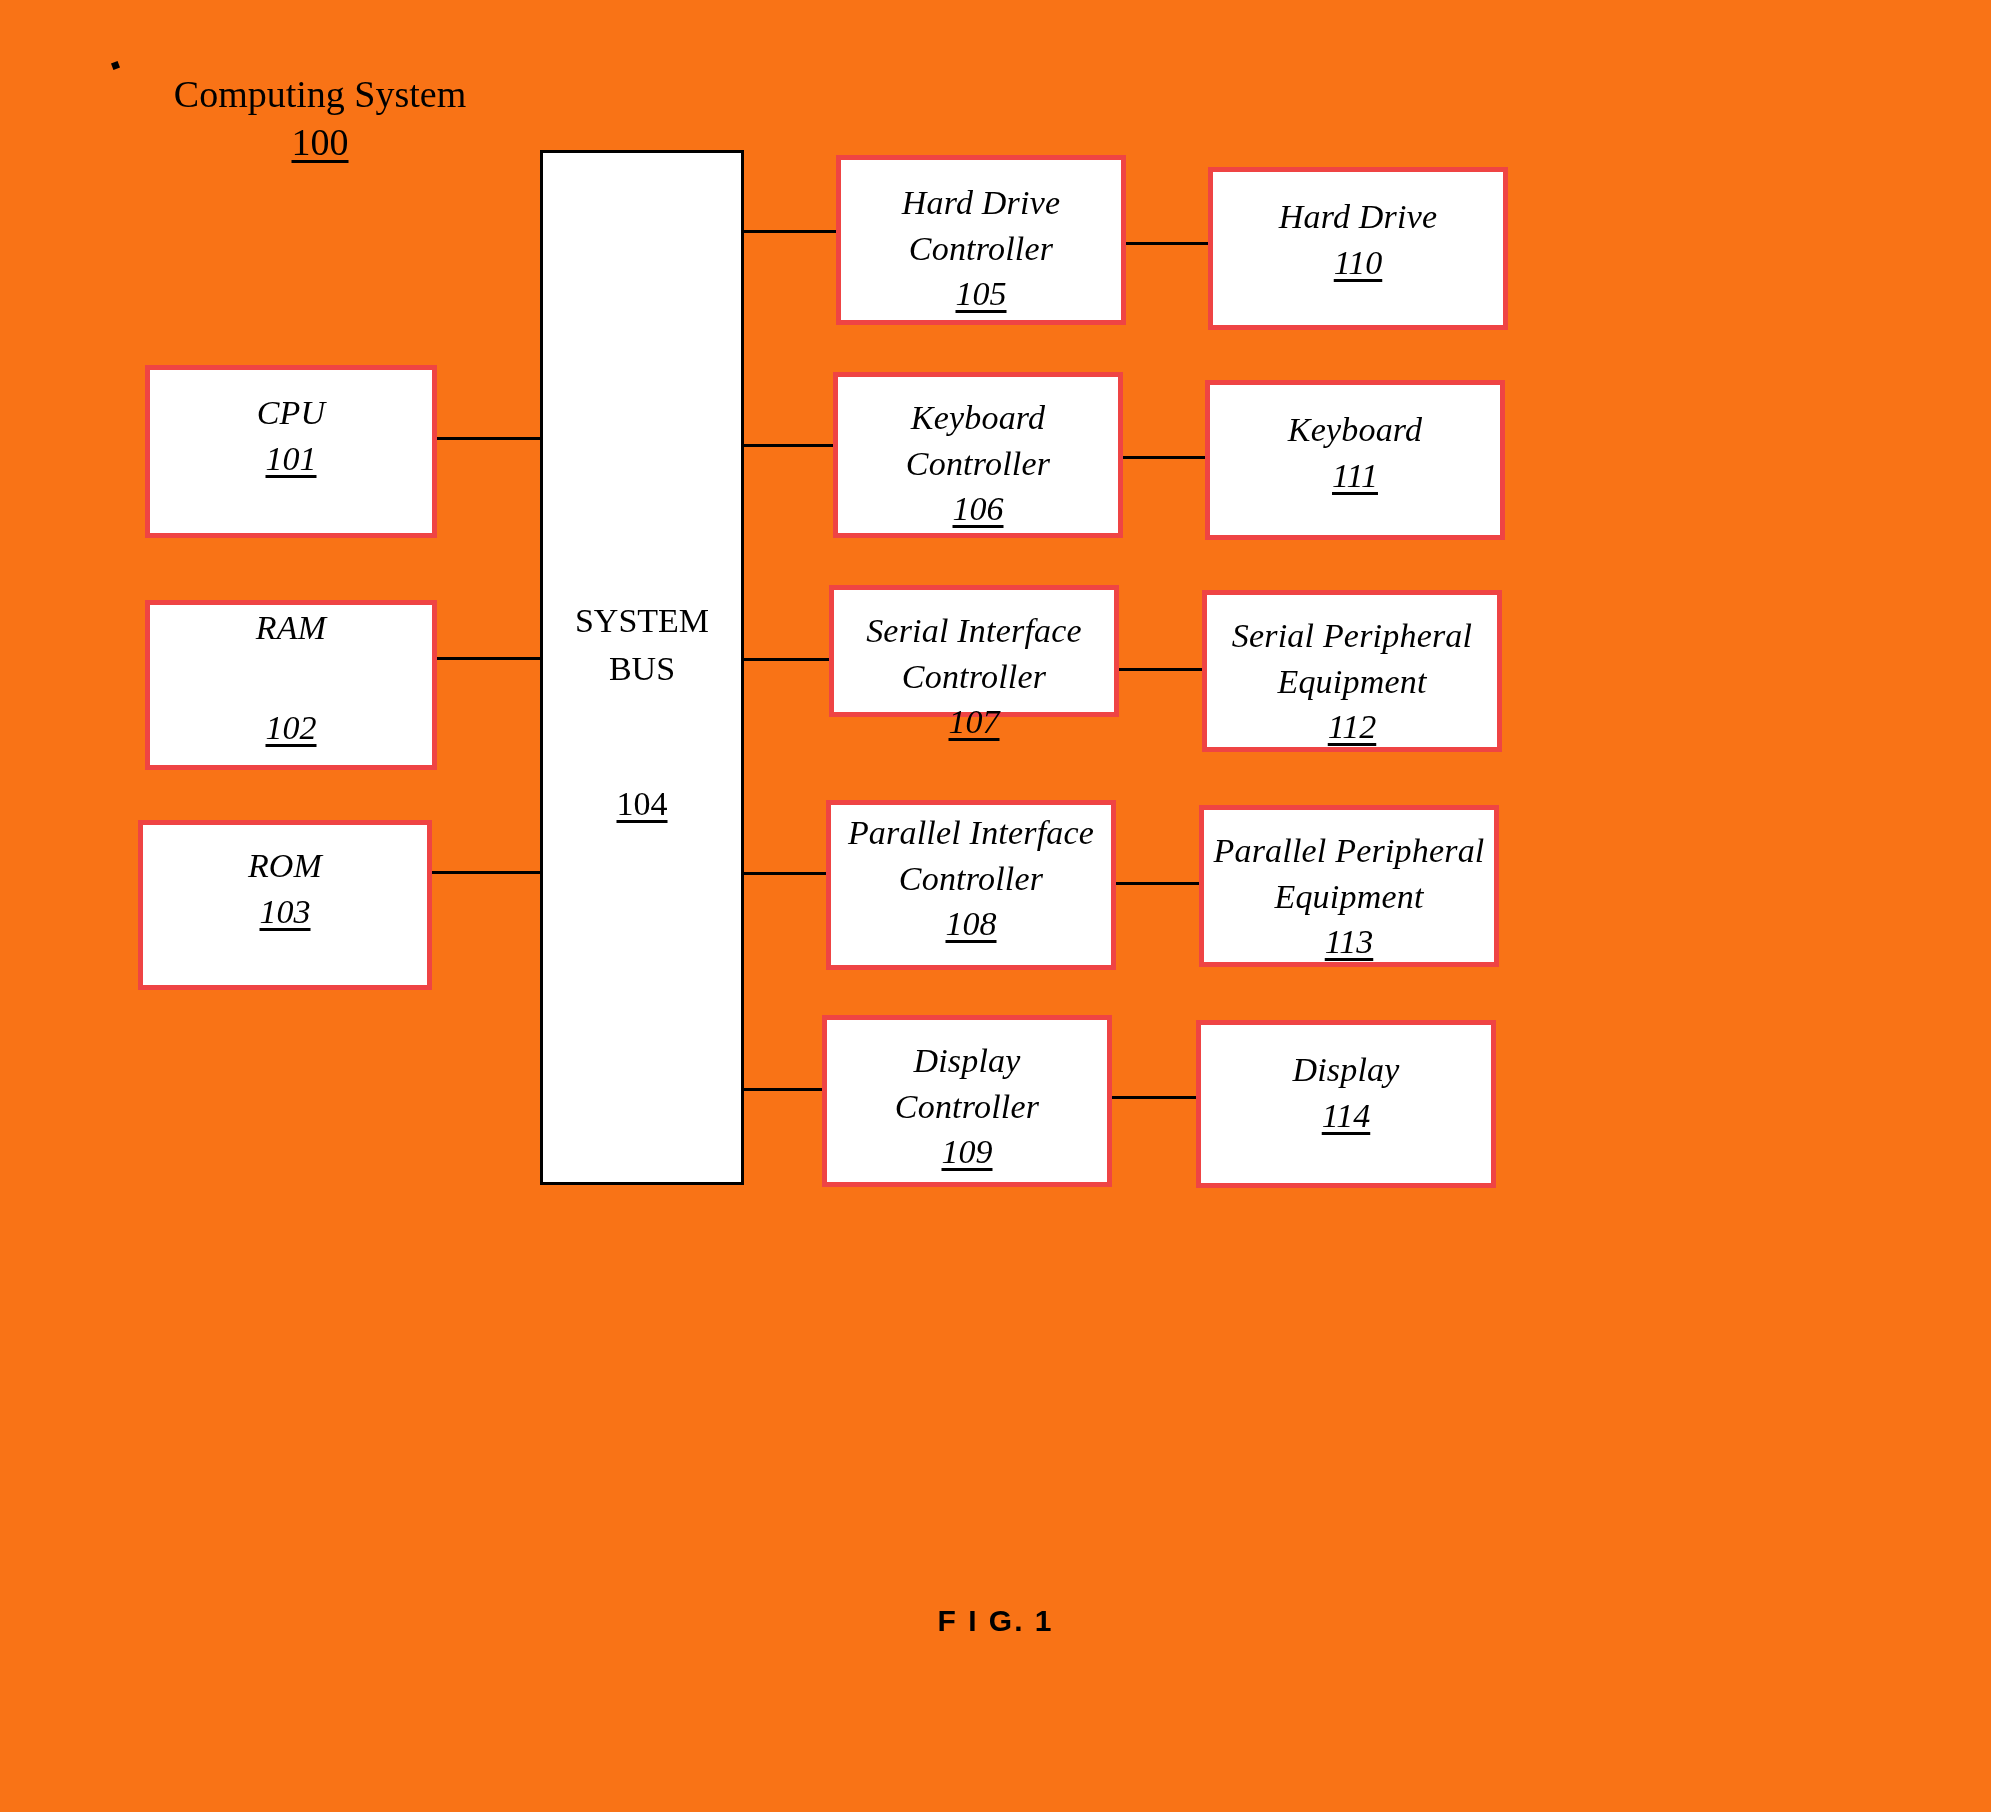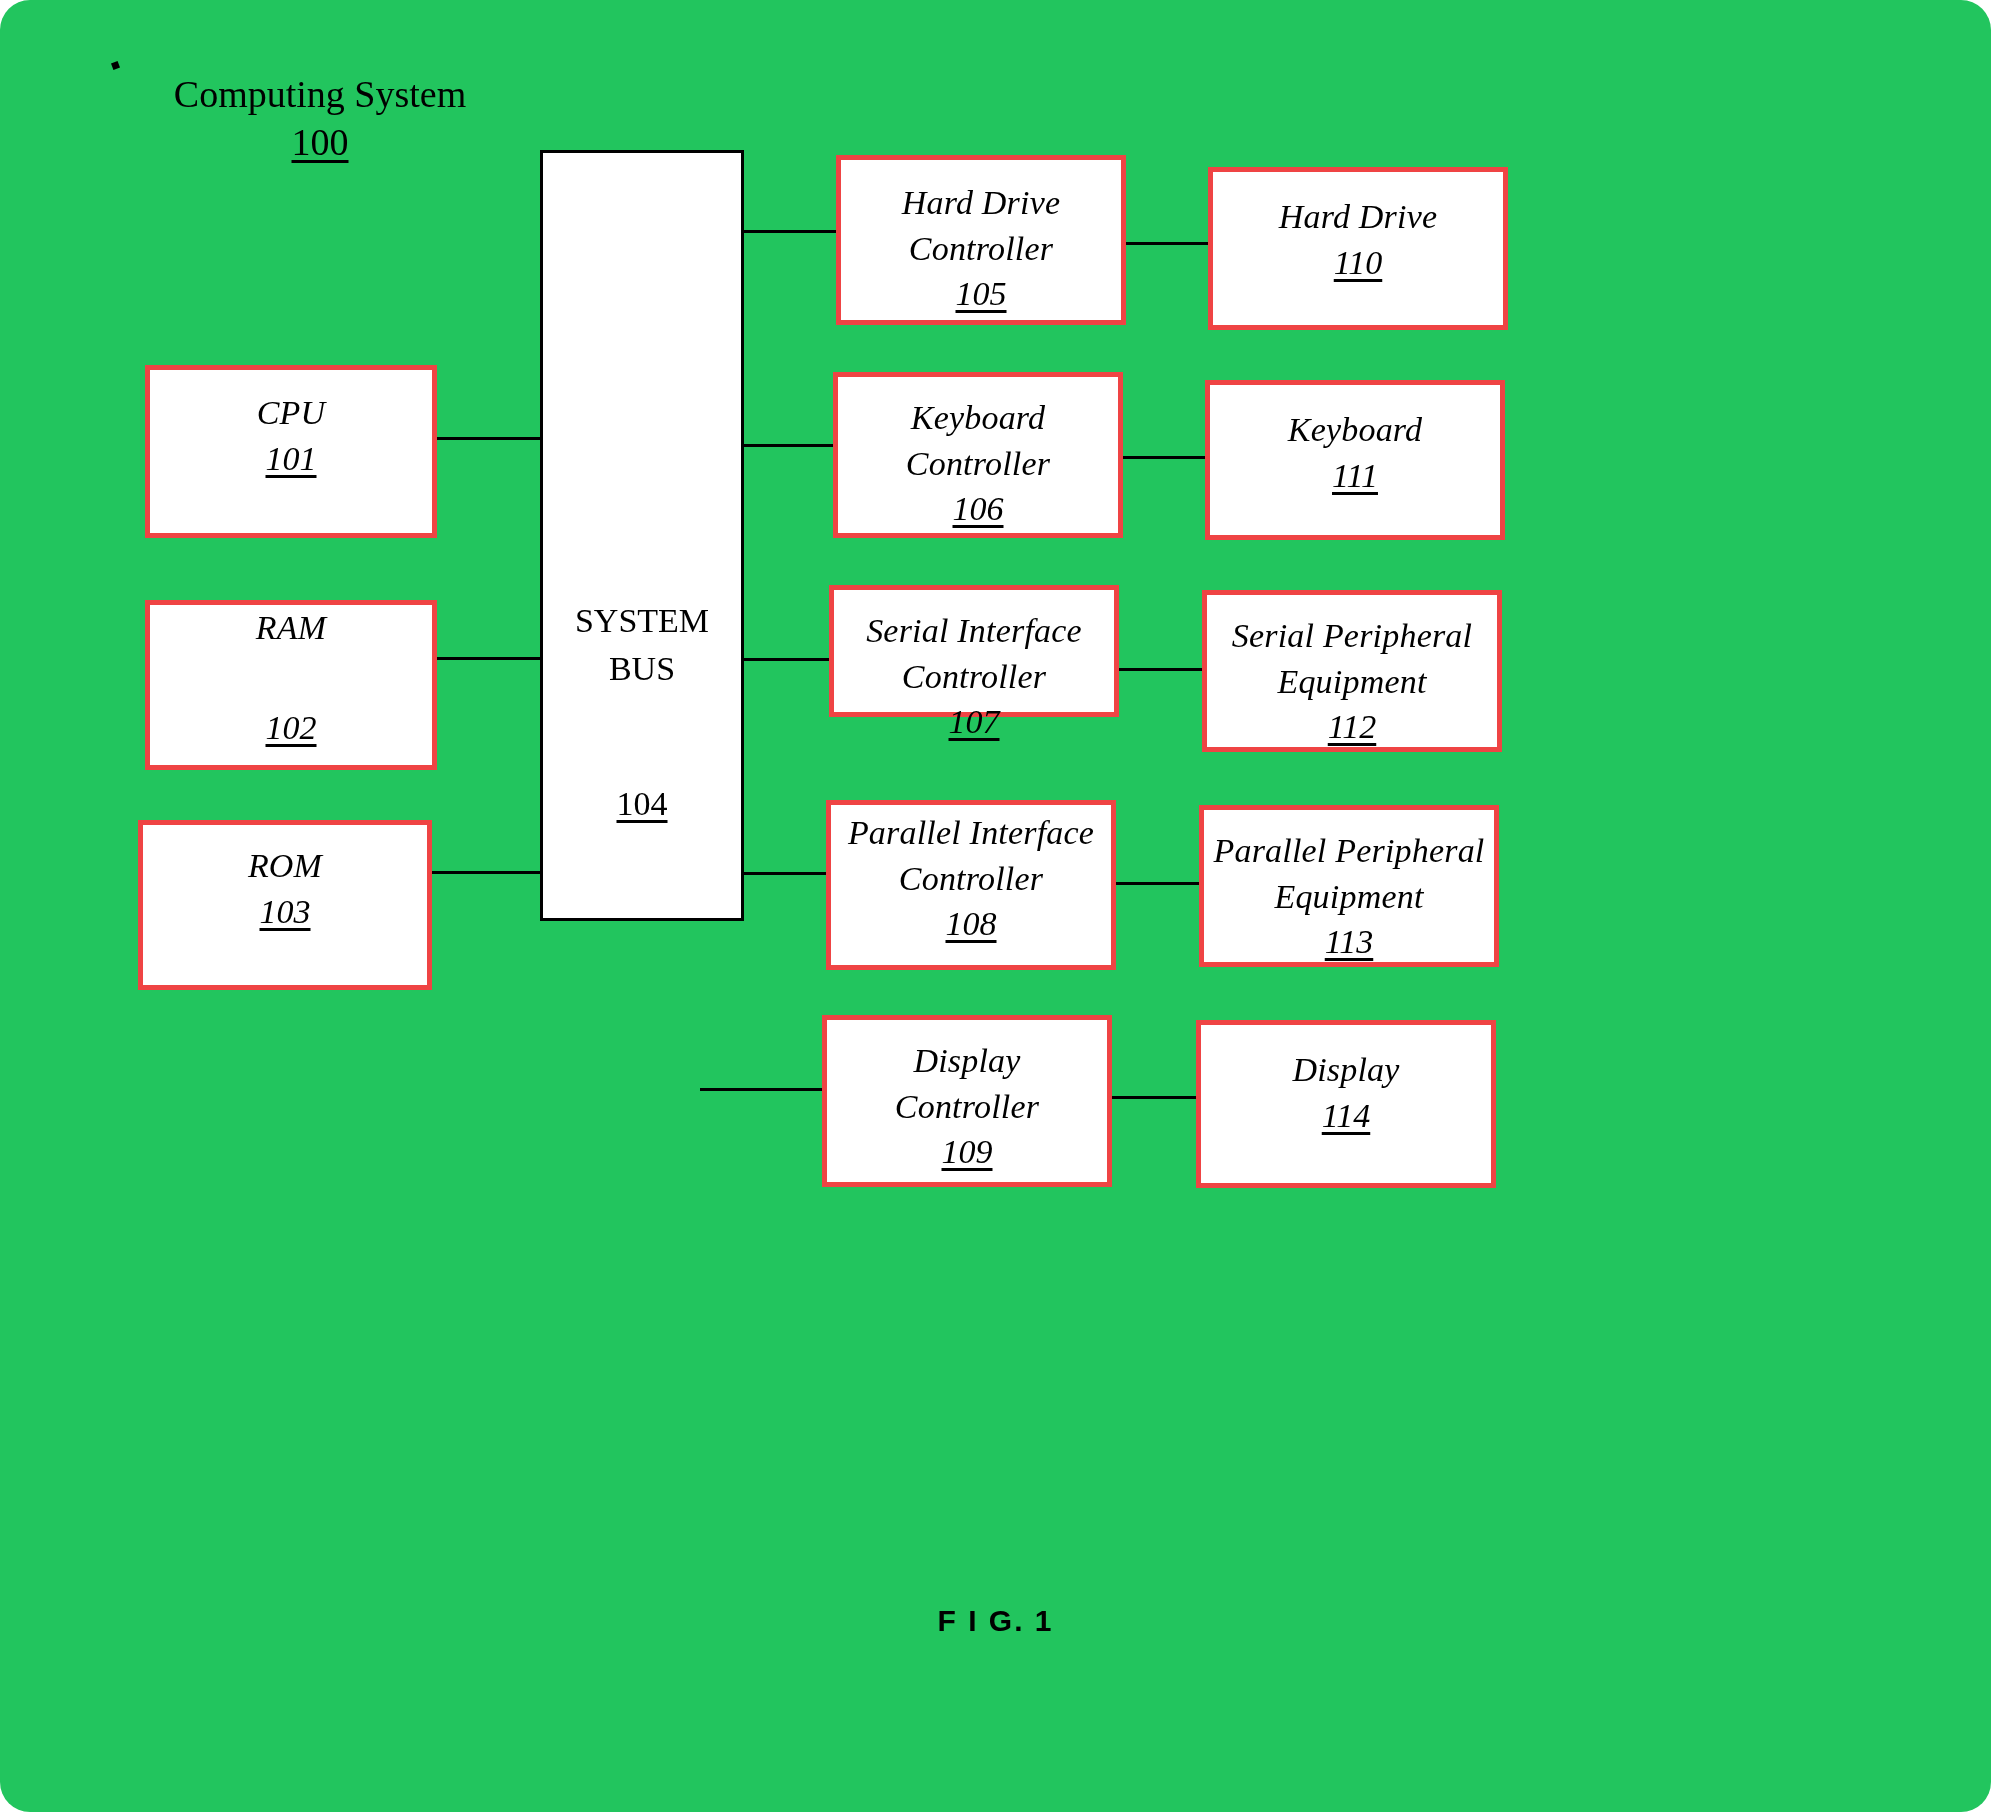--- a/index.html
+++ b/index.html
@@ -9,23 +9,22 @@
     background: #ffffff;
   }
   body {
     font-family: "Liberation Serif", "DejaVu Serif", serif;
     color: #000000;
   }
   #page {
     position: relative;
     width: 1991px;
     height: 1812px;
-    background: #22c55e;
+    background: #f97316;
     overflow: hidden;
-    border-radius: 30px;
   }
 
   
   .node {
     position: absolute;
     box-sizing: border-box;
     border: 5px solid #ef4444;
     background: #ffffff;
     display: flex;
     flex-direction: column;
@@ -149,21 +148,21 @@
   <div class="conn" style="left:700px; top:658px; width:160px;"></div>
   <div class="conn" style="left:700px; top:872px; width:160px;"></div>
   <div class="conn" style="left:700px; top:1088px; width:160px;"></div>
 
   <div class="conn" style="left:1108px; top:242px; width:110px;"></div>
   <div class="conn" style="left:1108px; top:456px; width:110px;"></div>
   <div class="conn" style="left:1108px; top:668px; width:110px;"></div>
   <div class="conn" style="left:1108px; top:882px; width:110px;"></div>
   <div class="conn" style="left:1108px; top:1096px; width:110px;"></div>
 
-  <div id="system-bus" style="left:540px; top:150px; width:204px; height:771px;">
+  <div id="system-bus" style="left:540px; top:150px; width:204px; height:1035px;">
     <div class="bus-label" style="top:446px;">SYSTEM</div>
     <div class="bus-label" style="top:494px;">BUS</div>
     <div class="bus-ref" style="top:632px;">104</div>
   </div>
 
   <div class="node" style="left:145px; top:365px; width:292px; height:173px; padding-top:20px;">
     <span class="line">CPU</span>
     <span class="ref">101</span>
   </div>
 

